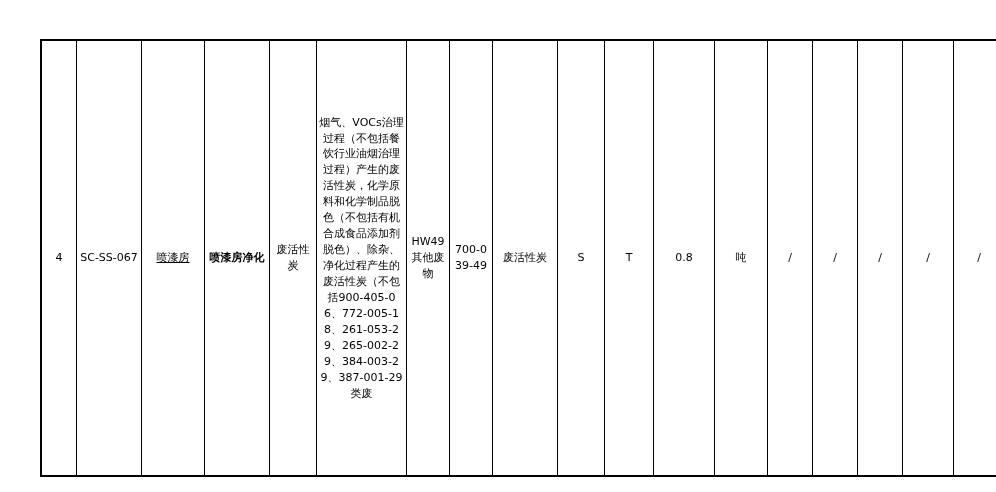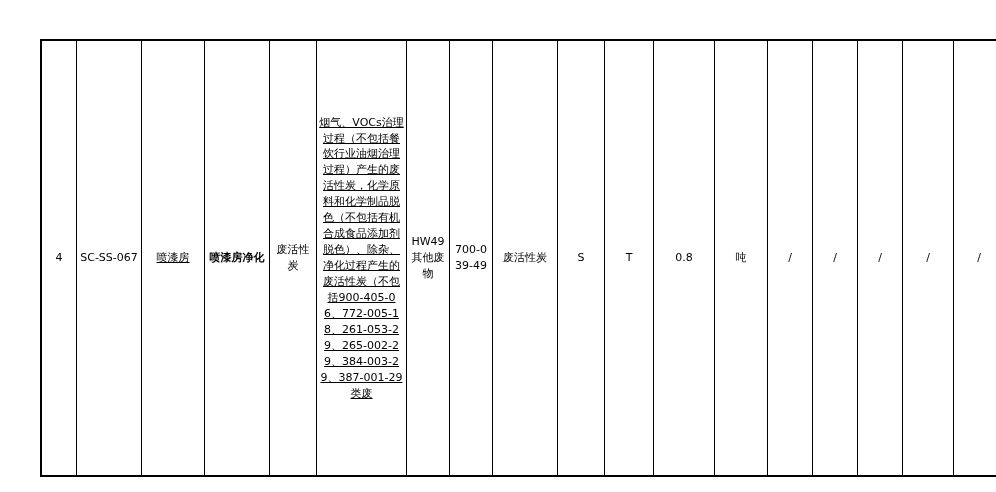--- a/index.html
+++ b/index.html
@@ -69,21 +69,20 @@
     height: 430px;
     vertical-align: middle;
     line-height: 1.5;
     font-size: 11px;
     padding: 4px 3px;
   }
   .desc-text {
     display: block;
     text-align: center;
     white-space: pre-wrap;
-    text-decoration: underline;
   }
 </style>
 </head>
 <body>
 
 <div class="page">
   <div class="table-wrap">
     <table class="haz-table">
       <tbody>
         <tr>

